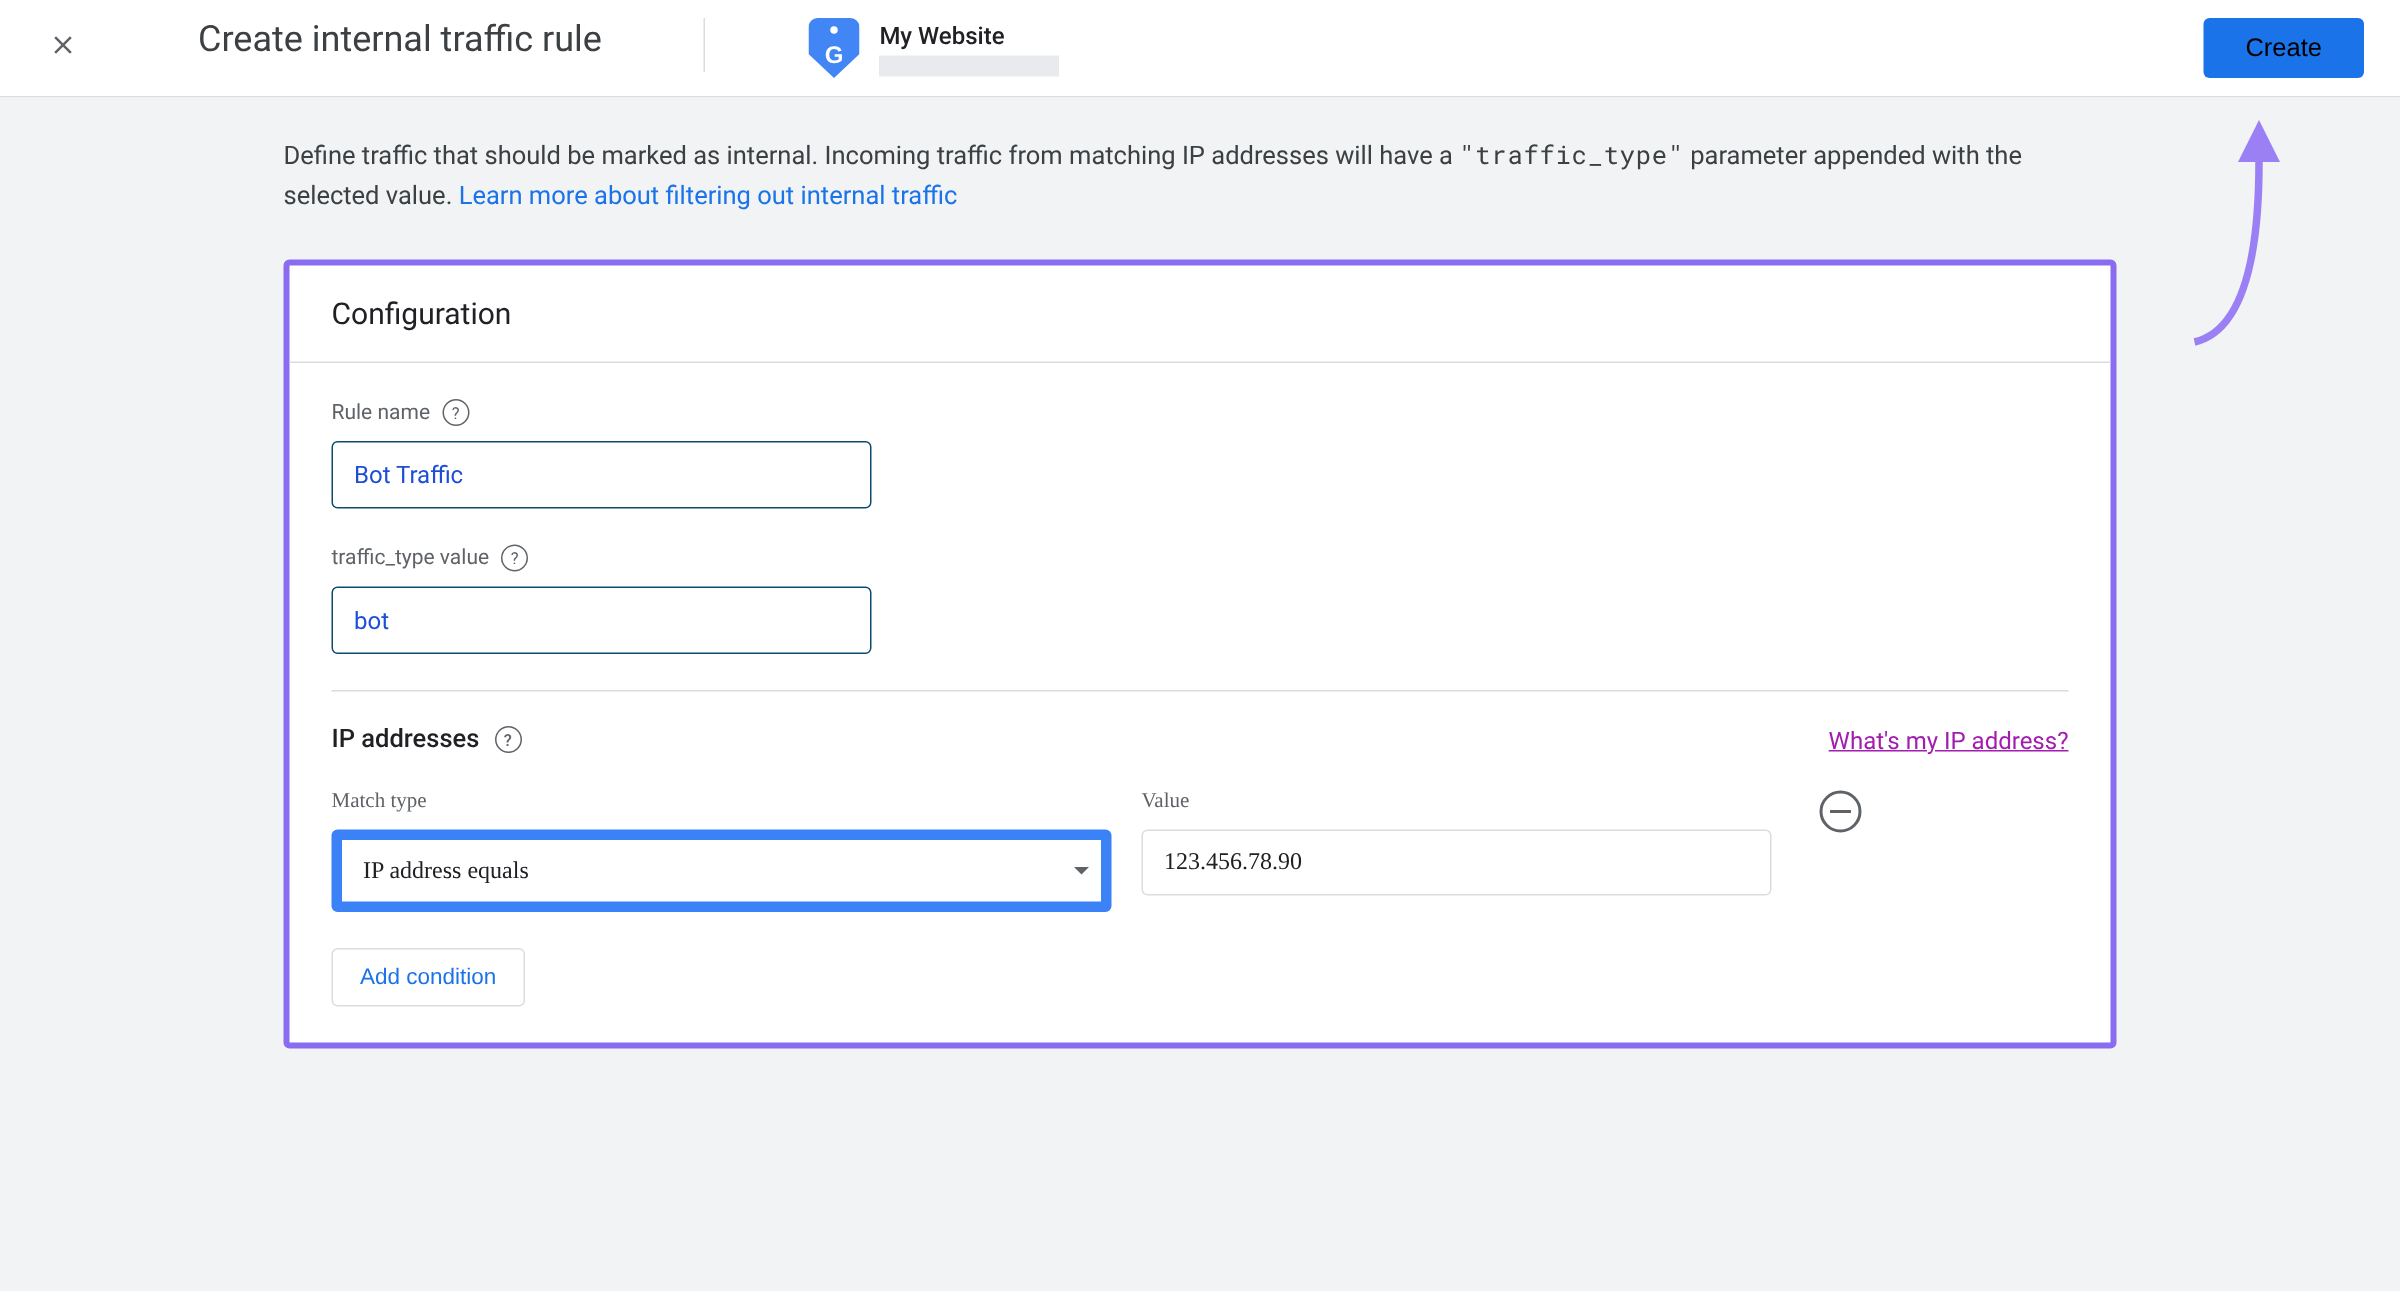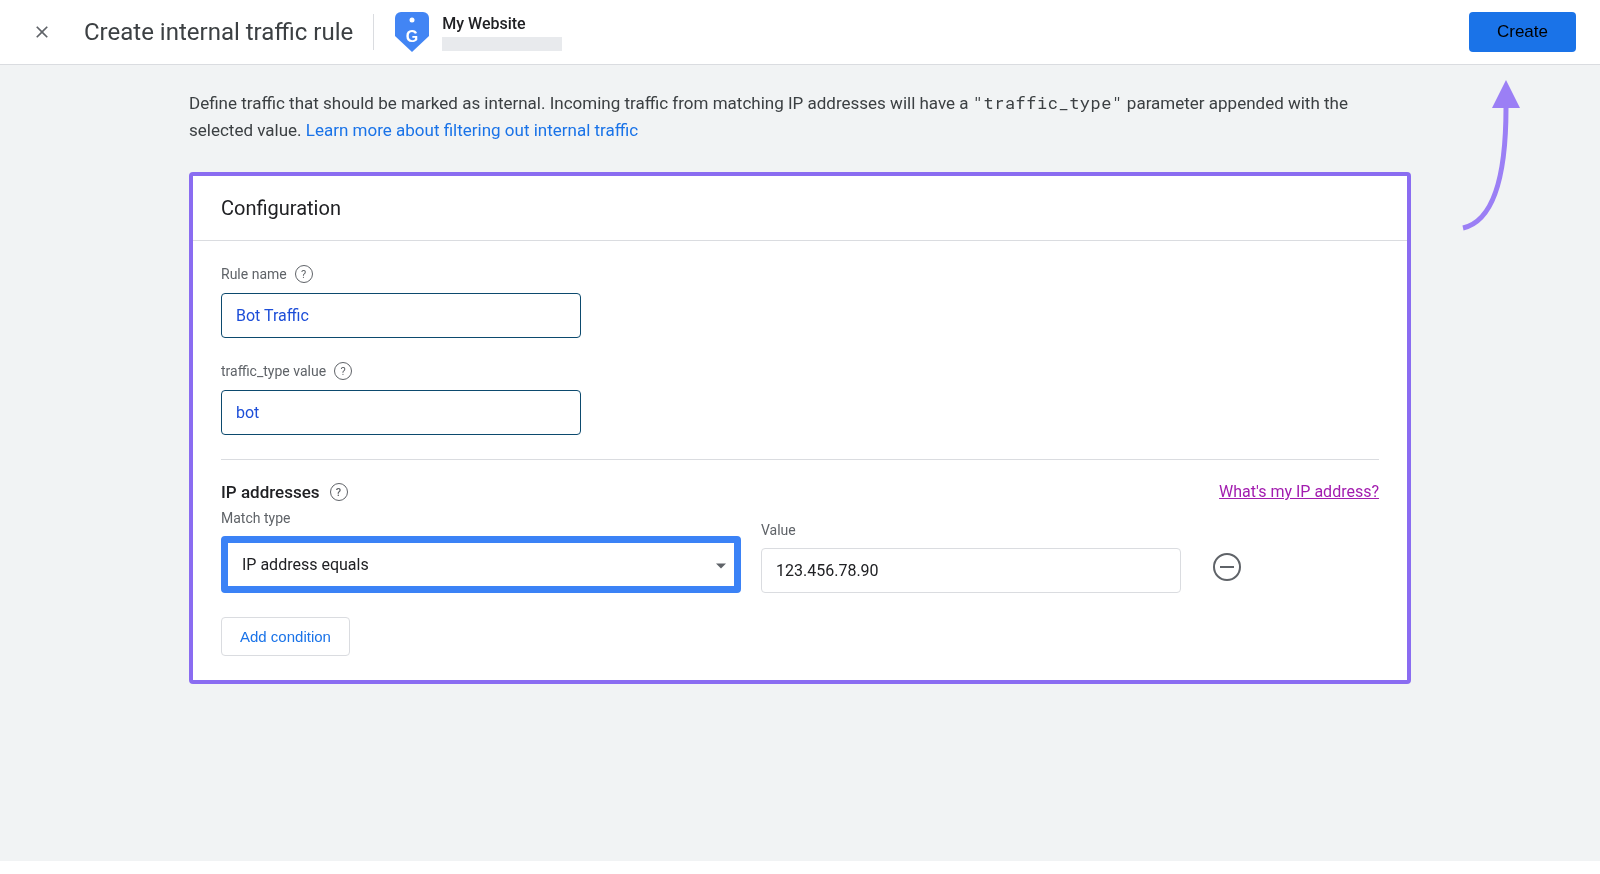--- a/index.html
+++ b/index.html
@@ -3,24 +3,25 @@
   <meta charset="utf-8">
   <style>
     * { box-sizing: border-box; margin: 0; padding: 0; }
     body {
       font-family: 'Google Sans', Roboto, Arial, sans-serif;
       background: #fff;
       color: #202124;
     }
     .header {
       display: flex;
-      align-items: center;
+      align-items: flex-start;
       padding: 12px 24px;
       border-bottom: 1px solid #dadce0;
       background: #fff;
+      gap: 48px;
     }
     .close-btn {
       background: none;
       border: none;
       cursor: pointer;
       padding: 8px;
       margin-right: 24px;
       color: #5f6368;
       display: flex;
       align-items: center;
@@ -147,40 +148,41 @@
       font-family: inherit;
     }
     .section-divider {
       border: none;
       border-top: 1px solid #dadce0;
       margin: 18px 0 22px;
     }
     .ip-section-header {
       display: flex;
       justify-content: space-between;
-      margin-bottom: 8px;
+      align-items: center;
+      margin-bottom: 24px;
     }
     .ip-title {
       font-size: 17px;
       font-weight: 500;
       color: #202124;
       display: flex;
       align-items: center;
       gap: 10px;
     }
     .ip-link {
       color: #a21caf;
       font-size: 16px;
       text-decoration: underline;
     }
     .condition-row {
       display: flex;
       gap: 20px;
-      align-items: flex-end;
       margin-bottom: 24px;
+      font-family: Liberation Serif, serif;
     }
     .condition-col { display: flex; flex-direction: column; }
     .col-label {
       font-size: 14px;
       color: #5f6368;
       margin-bottom: 10px;
     }
     .select-wrap {
       position: relative;
       width: 520px;

